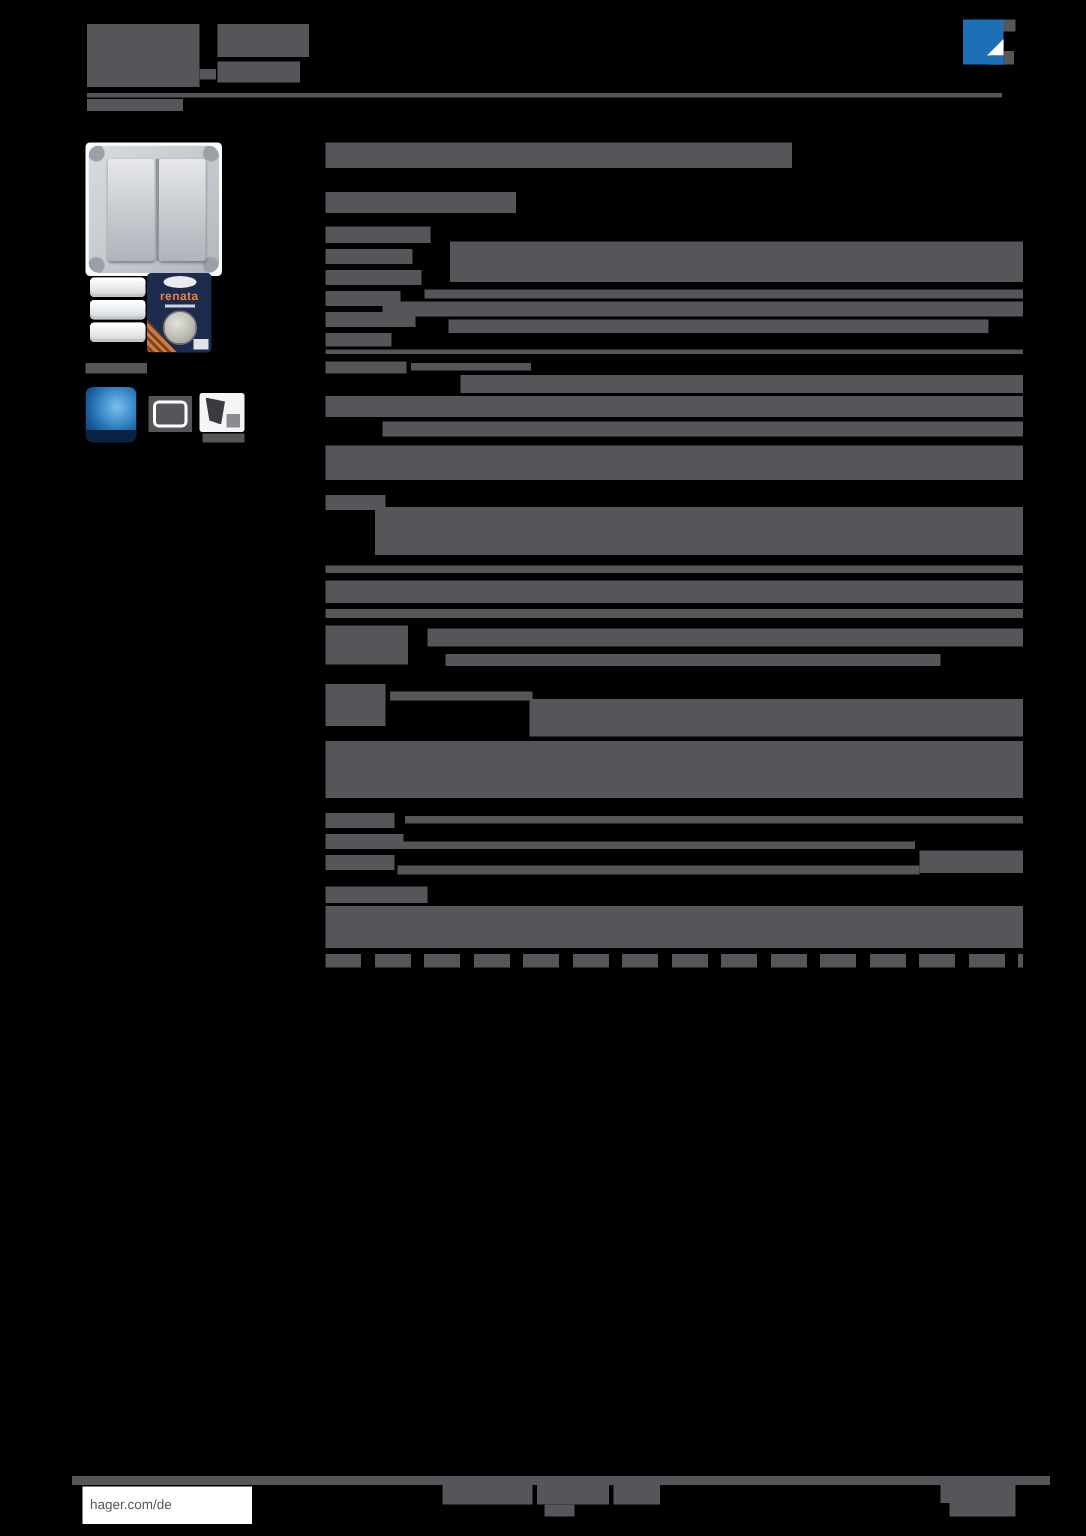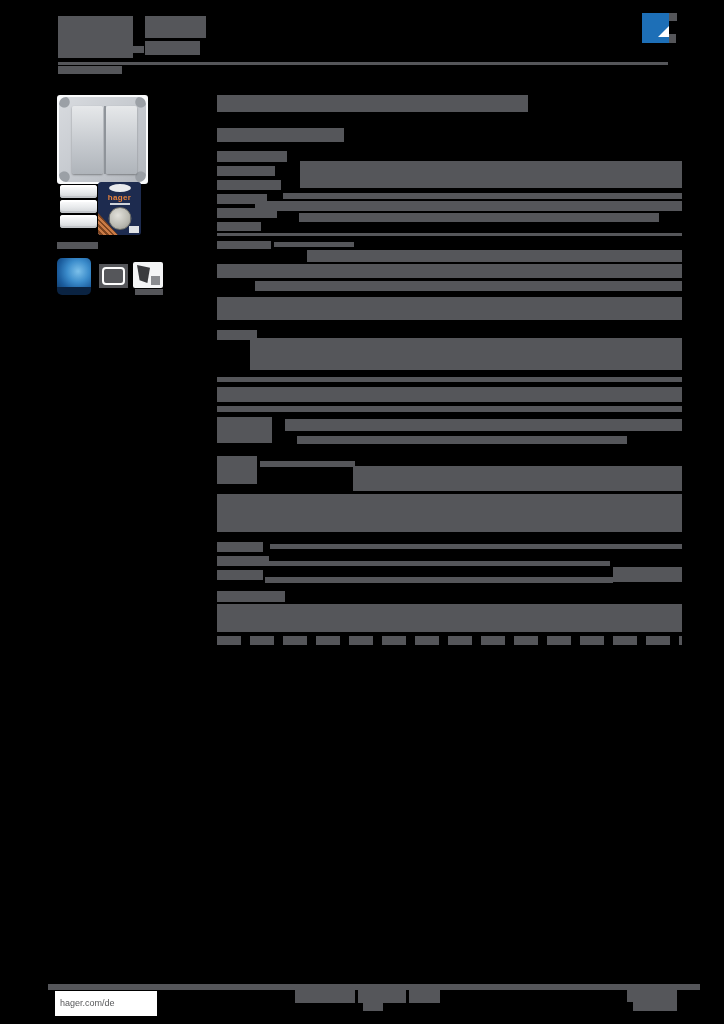--- a/index.html
+++ b/index.html
@@ -54,21 +54,21 @@
       background:
         linear-gradient(0deg,#0a2342 0 8px,transparent 8px),
         radial-gradient(circle at 62% 36%, #7cc0ea 0%, #3b8ccb 35%, #1b5d9e 62%, #0d2f56 100%);}
   .logo-mid{left:99px;top:264px;width:29px;height:24px;background:#55565a;}
   .logo-mid .inner{position:absolute;inset:3px;border:2px solid #fff;border-radius:4px;}
   .logo-right{left:133px;top:262px;width:30px;height:26px;background:#f4f5f6;border-radius:2px;}
   .logo-right .glyph{position:absolute;left:4px;top:3px;width:13px;height:18px;background:#3a3b3e;
       clip-path:polygon(0 0,100% 15%,80% 100%,20% 85%);}
   .logo-right .sq{position:absolute;right:3px;bottom:3px;width:9px;height:9px;background:#8a8c90;}
   
-  .weblink{left:55px;top:991px;width:102px;height:25px;background:#fff;}
+  .weblink{left:55px;top:991px;width:113px;height:25px;background:#fff;}
   .weblink span{display:block;padding-left:5px;line-height:25px;font-size:9px;color:#58595b;}
 </style>
 </head>
 <body>
 
 <div class="canvas">
 
   <div class="abs" id="redaction-layer">
       <div class="bar" style="left: 58px; top: 16px; width: 75px; height: 42px;"></div>
       <div class="bar" style="left: 145px; top: 16px; width: 61px; height: 22px;"></div>
@@ -144,21 +144,21 @@
   </div>
 
   <div class="abs parts">
     <div class="part"></div>
     <div class="part"></div>
     <div class="part"></div>
   </div>
 
   <div class="abs battery">
     <div class="oval"></div>
-    <div class="brand">hager</div>
+    <div class="brand">renata</div>
     <div class="subline"></div>
     <div class="cell"></div>
     <div class="copper"></div>
     <div class="pricebox"></div>
   </div>
 
   <div class="abs logo-blue"></div>
   <div class="abs logo-mid">
     <div class="inner"></div>
   </div>

